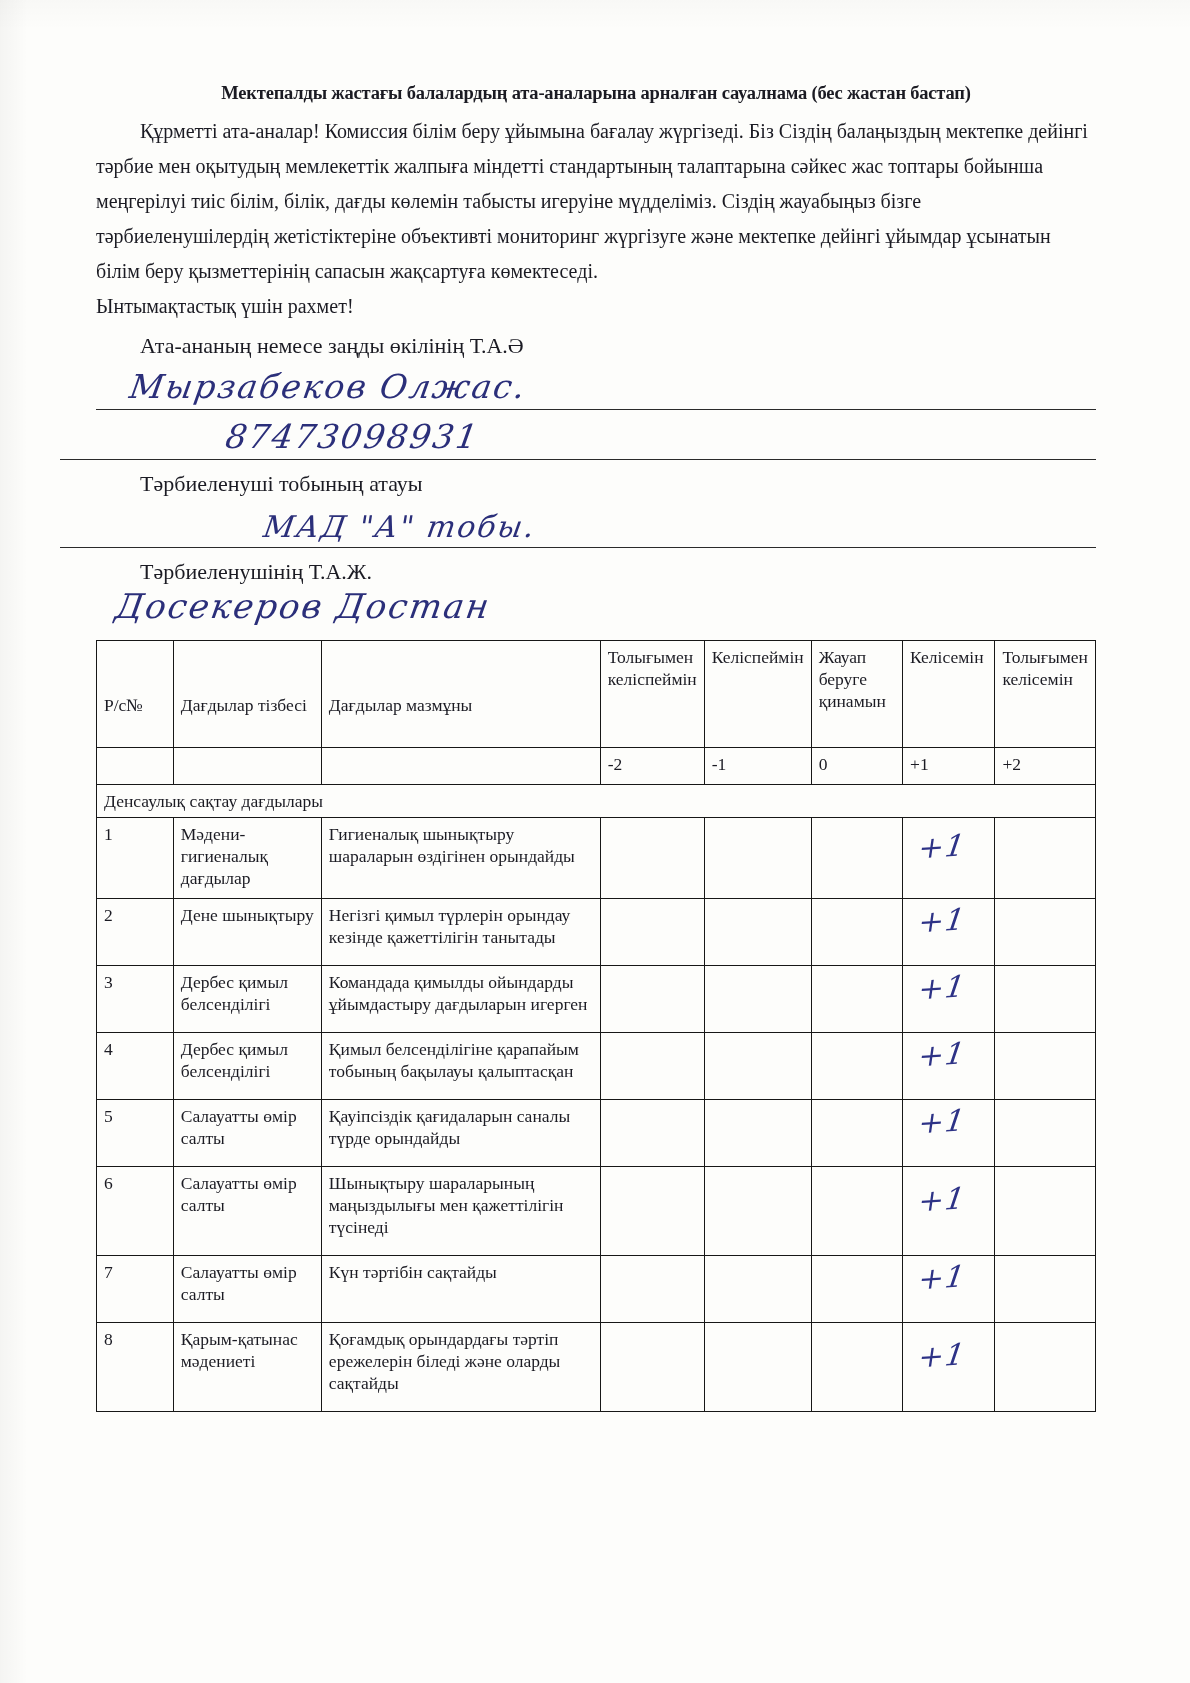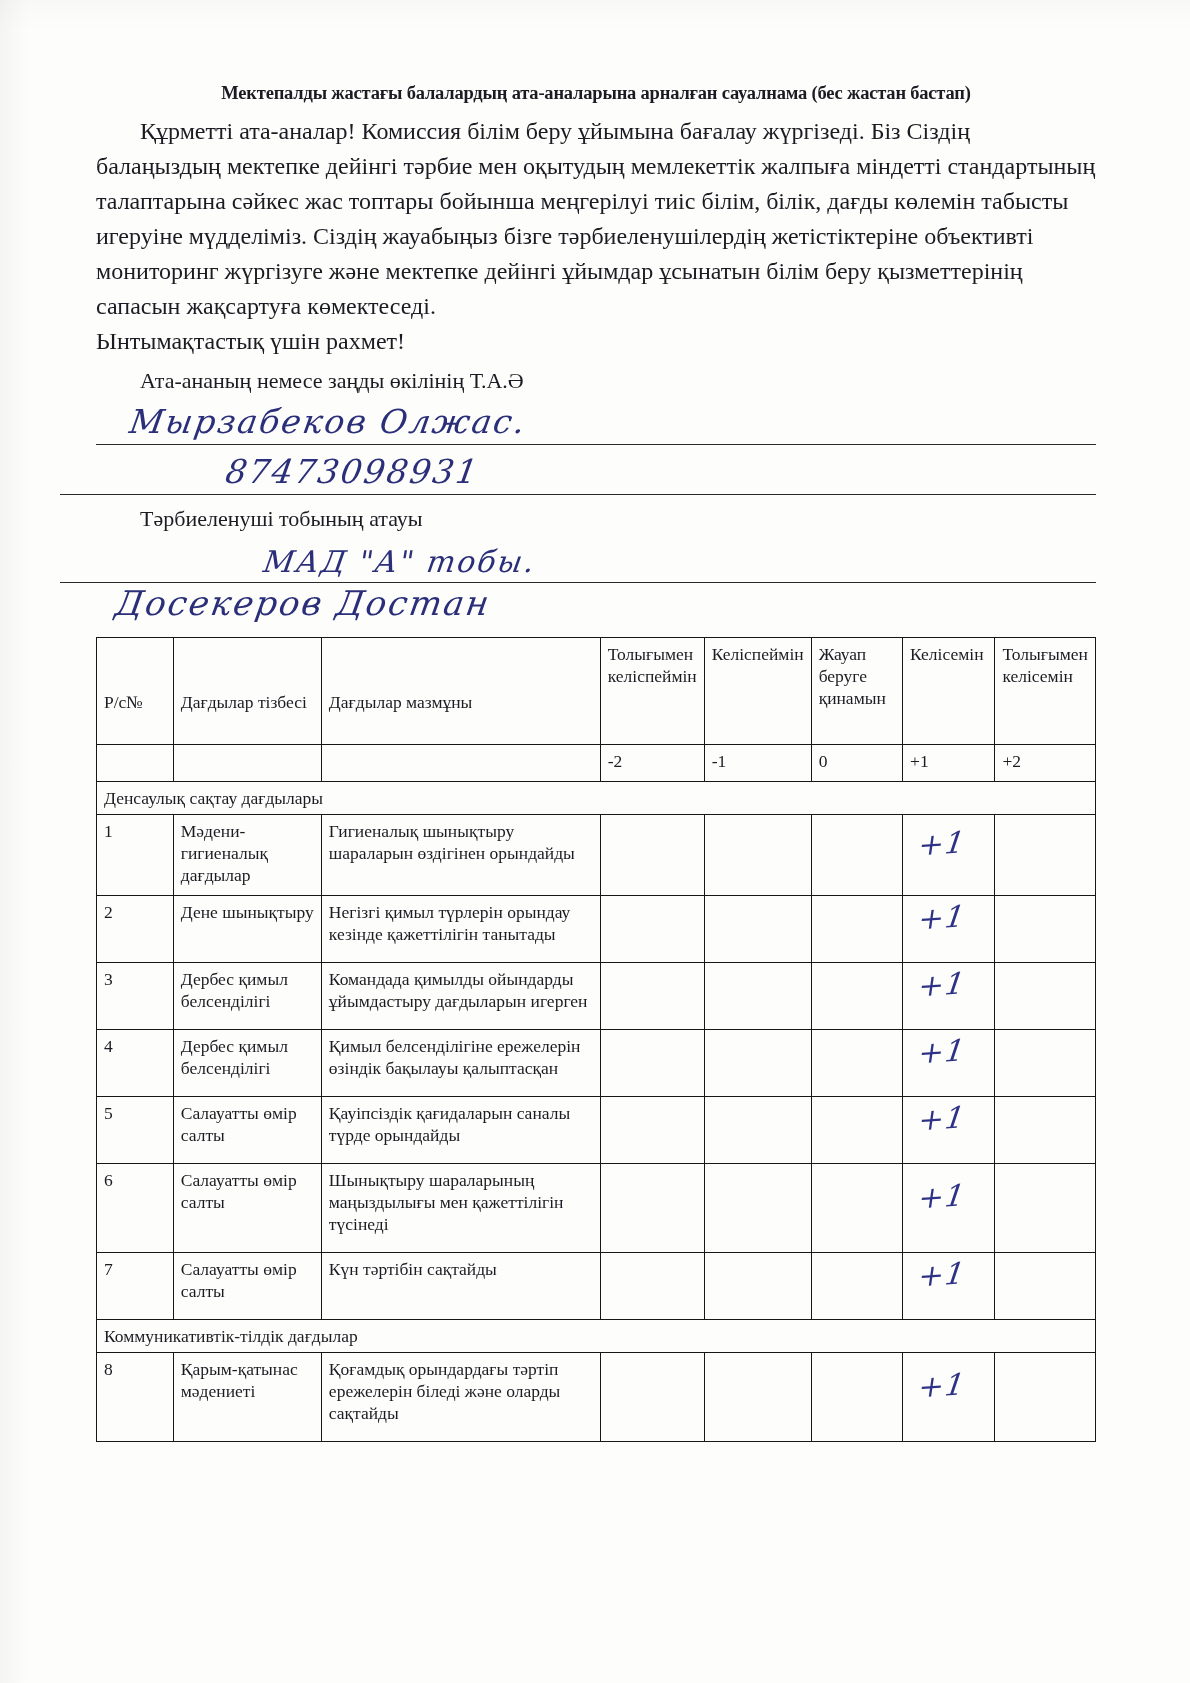--- a/index.html
+++ b/index.html
@@ -38,21 +38,21 @@
   }
   .doc-title {
     font-weight: bold;
     font-size: 18.5px;
     letter-spacing: -0.2px;
     text-align: center;
     margin: 14px 0 10px 0;
     line-height: 1.2;
   }
   .para {
-    font-size: 24px;
+    font-size: 20px;
     line-height: 35px;
     margin: 0;
     text-indent: 44px;
     text-align: left;
   }
   .para.no-indent {
     text-indent: 0;
   }
   .field-label {
     font-size: 22px;
@@ -156,20 +156,21 @@
       <span class="hand hand-pos" style="left:130px;">87473098931</span>
       <span class="rule" style="left:-36px;"></span>
     </div>
 
     <div class="field-label">Тәрбиеленуші тобының атауы</div>
     <div class="hand-line" style="margin-top:2px;">
       <span class="hand hand-pos" style="left:168px; font-size:30px;">МАД "А" тобы.</span>
       <span class="rule" style="left:-36px;"></span>
     </div>
 
+    <div class="field-label">Тәрбиеленушінің Т.А.Ж.</div>
     <div class="hand-line" style="margin-top:0px; height:44px;">
       <span class="hand hand-pos" style="left:20px; font-size:34px;">Досекеров Достан</span>
     </div>
 
     <table class="survey">
       <thead>
         <tr>
           <th class="h-num head-cell">
             <span class="txt" style="display:block; padding-top:48px;">Р/с№</span>
           </th>
@@ -237,21 +238,21 @@
           <td class="mark-cell"></td>
           <td class="mark-cell">
               <span class="mark">+1</span>
             </td>
           <td class="mark-cell"></td>
         </tr>
 
         <tr>
           <td class="row-num" style="height:56px;">4</td>
           <td>Дербес қимыл белсенділігі</td>
-          <td>Қимыл белсенділігіне ережелерін өзіндік бақылауы қалыптасқан</td>
+          <td>Қимыл белсенділігіне қарапайым тобының бақылауы қалыптасқан</td>
           <td class="mark-cell"></td>
           <td class="mark-cell"></td>
           <td class="mark-cell"></td>
           <td class="mark-cell">
               <span class="mark">+1</span>
             </td>
           <td class="mark-cell"></td>
         </tr>
 
         <tr>
@@ -286,23 +287,20 @@
           <td>Күн тәртібін сақтайды</td>
           <td class="mark-cell"></td>
           <td class="mark-cell"></td>
           <td class="mark-cell"></td>
           <td class="mark-cell">
               <span class="mark">+1</span>
             </td>
           <td class="mark-cell"></td>
         </tr>
 
-        <tr class="section-row">
-          <td colspan="8">Коммуникативтік-тілдік дағдылар</td>
-        </tr>
 
         <tr>
           <td class="row-num" style="height:78px;">8</td>
           <td>Қарым-қатынас мәдениеті</td>
           <td>Қоғамдық орындардағы тәртіп ережелерін біледі және оларды сақтайды</td>
           <td class="mark-cell"></td>
           <td class="mark-cell"></td>
           <td class="mark-cell"></td>
           <td class="mark-cell">
               <span class="mark">+1</span>

